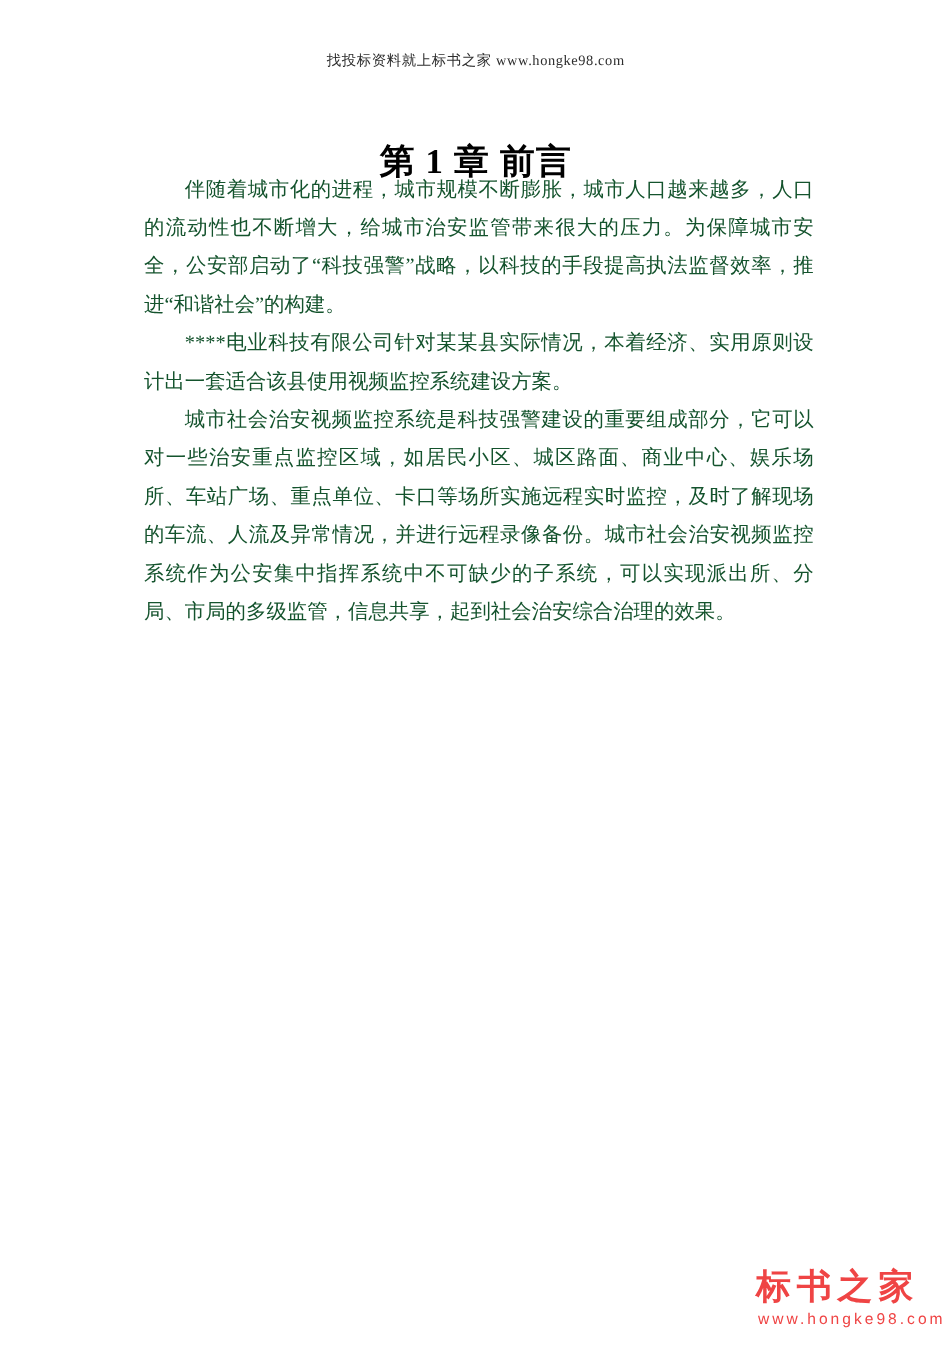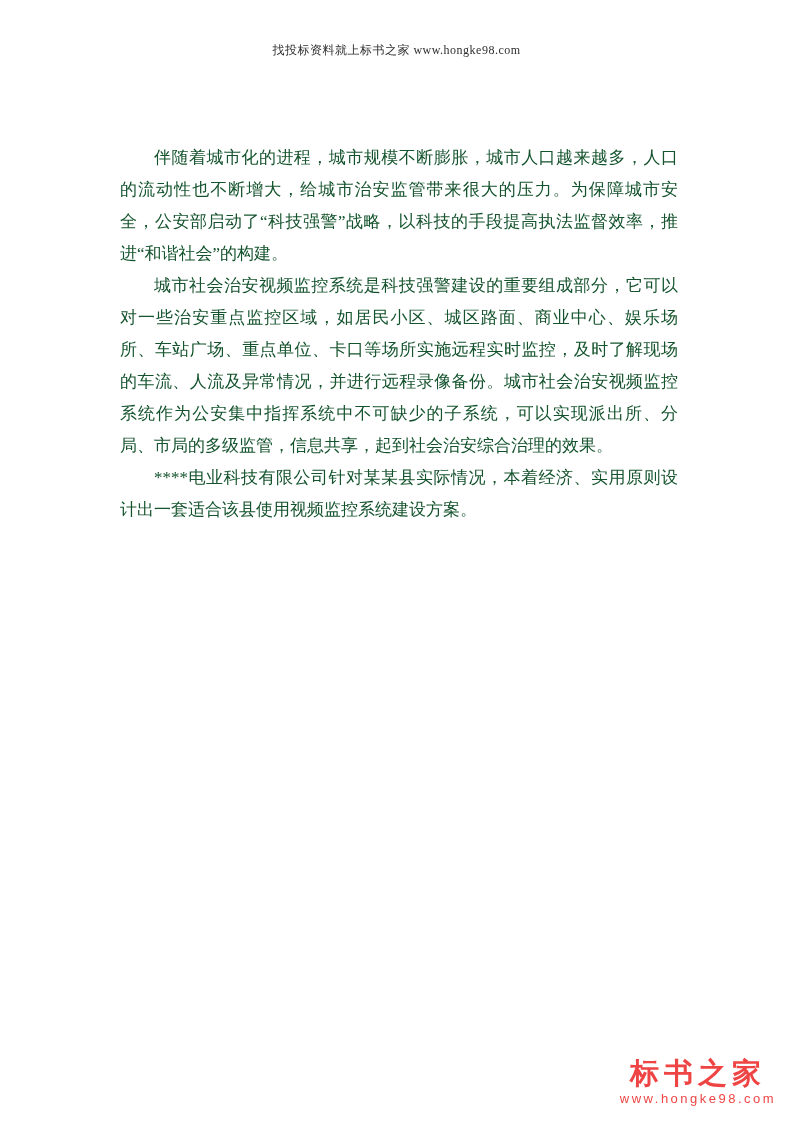--- a/index.html
+++ b/index.html
@@ -66,34 +66,36 @@
     font-weight: bold;
     letter-spacing: 5px;
     line-height: 30px;
     white-space: nowrap;
   }
   .watermark .url {
     font-size: 13px;
     letter-spacing: 2.5px;
     margin-top: 3px;
     white-space: nowrap;
+    text-align: right;
   }
 </style>
 </head>
 <body>
 
 <div class="page">
 
   <div class="page-header">找投标资料就上标书之家 www.hongke98.com</div>
 
+  <h1 class="chapter-title">第 1 章 前言</h1>
 
   <div class="body-text">
     <p>伴随着城市化的进程，城市规模不断膨胀，城市人口越来越多，人口的流动性也不断增大，给城市治安监管带来很大的压力。为保障城市安全，公安部启动了“科技强警”战略，以科技的手段提高执法监督效率，推进“和谐社会”的构建。</p>
+    <p>****电业科技有限公司针对某某县实际情况，本着经济、实用原则设计出一套适合该县使用视频监控系统建设方案。</p>
     <p>城市社会治安视频监控系统是科技强警建设的重要组成部分，它可以对一些治安重点监控区域，如居民小区、城区路面、商业中心、娱乐场所、车站广场、重点单位、卡口等场所实施远程实时监控，及时了解现场的车流、人流及异常情况，并进行远程录像备份。城市社会治安视频监控系统作为公安集中指挥系统中不可缺少的子系统，可以实现派出所、分局、市局的多级监管，信息共享，起到社会治安综合治理的效果。</p>
-    <p>****电业科技有限公司针对某某县实际情况，本着经济、实用原则设计出一套适合该县使用视频监控系统建设方案。</p>
   </div>
 
   <div class="watermark">
     <div class="brand">标书之家</div>
     <div class="url">www.hongke98.com</div>
   </div>
 
 </div>
 
 </body></html>

